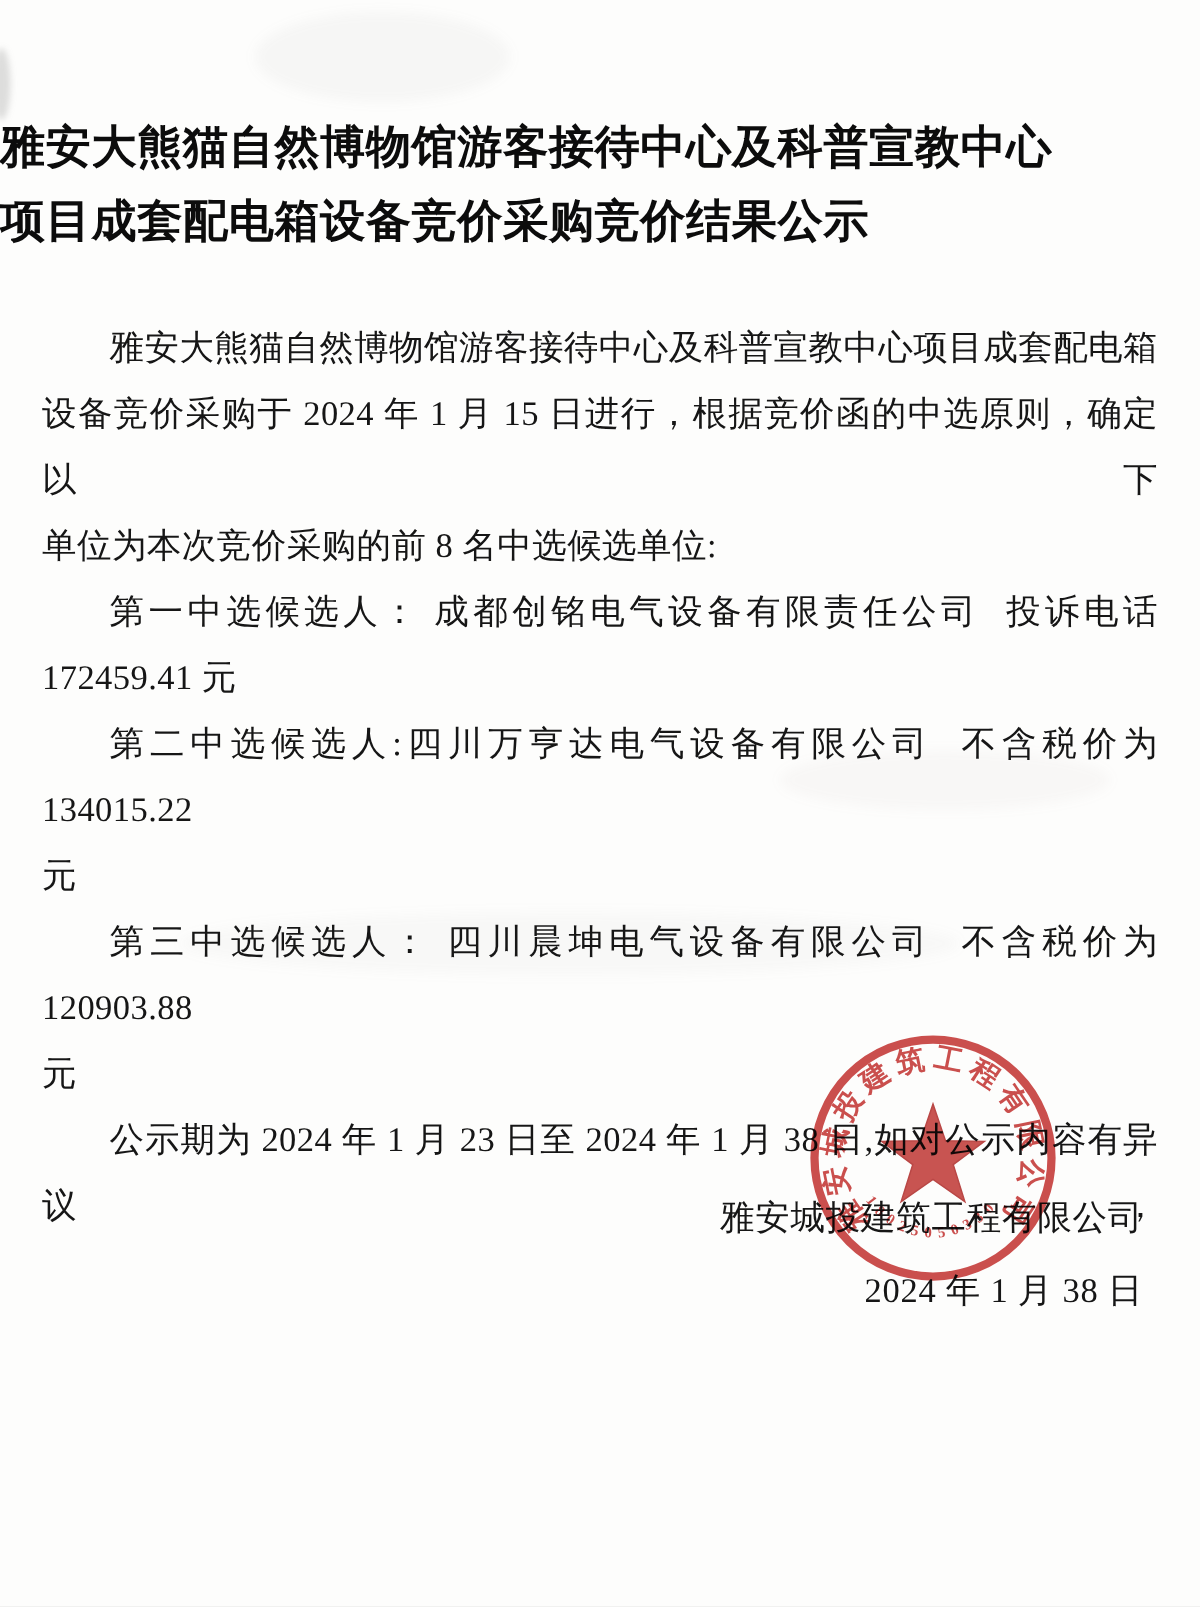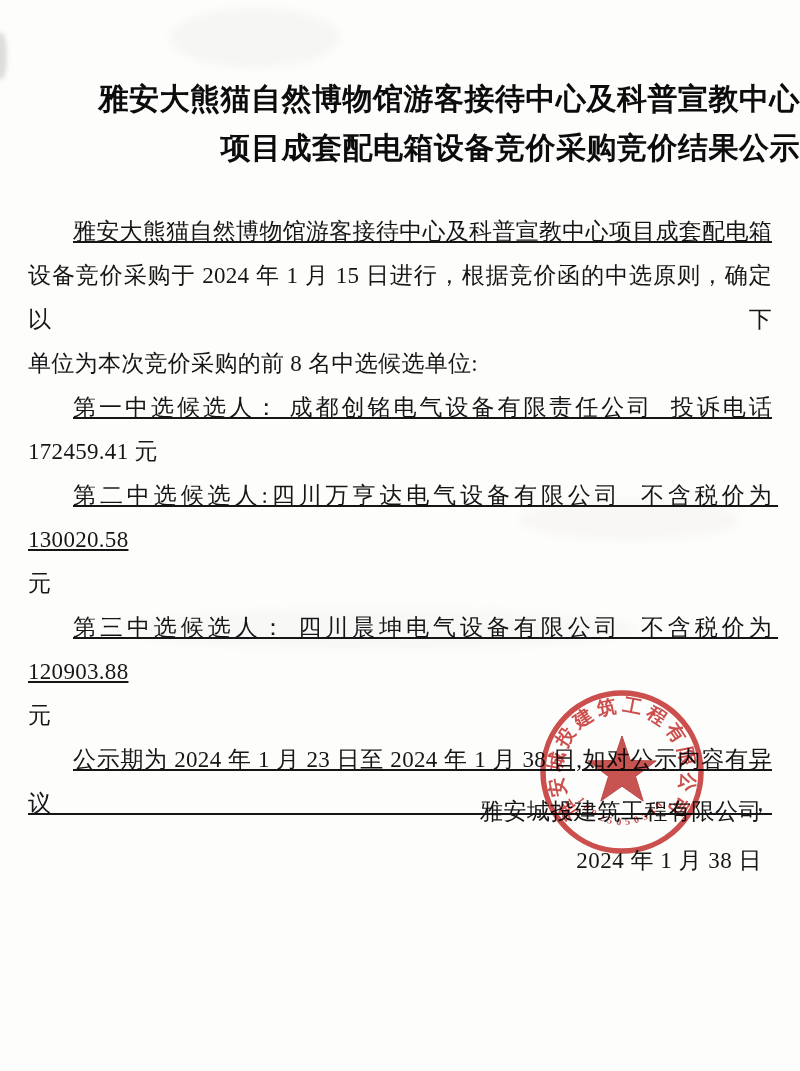--- a/index.html
+++ b/index.html
@@ -7,32 +7,32 @@
     position:relative;
     width:800px;height:1071px;
     margin:0 auto;
     background:#fdfdfc;
     overflow:hidden;
     font-family:"Liberation Serif","DejaVu Serif",serif;
     color:#161616;
   }
   .title{
     position:absolute;top:74px;left:0;width:800px;
-    margin:0;text-align:right;
+    margin:0;text-align:left;
     font-family:"Liberation Sans","DejaVu Sans",sans-serif;
     font-weight:700;font-size:30px;line-height:49px;
     color:#0c0c0c;letter-spacing:0.5px;
   }
   .title-line{display:block;}
   .doc-body{
     position:absolute;top:210px;left:28px;width:744px;
     font-size:23px;line-height:44px;
   }
   .ln{margin:0;white-space:pre-wrap;letter-spacing:0.3px;}
-  .indent{text-indent:45px;text-decoration:underline;}
+  .indent{text-indent:45px;}
   .just{text-align:justify;text-align-last:justify;}
   .sig-block{
     position:absolute;top:787px;right:38px;
     text-align:right;font-size:23px;line-height:49px;
   }
   .sig-block p{margin:0;letter-spacing:0.5px;}
   .seal{
     position:absolute;left:522px;top:672px;width:200px;height:200px;
     mix-blend-mode:multiply;opacity:0.92;
   }
@@ -59,21 +59,21 @@
     <span class="title-line">雅安大熊猫自然博物馆游客接待中心及科普宣教中心</span>
     <span class="title-line">项目成套配电箱设备竞价采购竞价结果公示</span>
   </h1>
 
   <div class="doc-body">
     <p class="ln indent just">雅安大熊猫自然博物馆游客接待中心及科普宣教中心项目成套配电箱</p>
     <p class="ln just">设备竞价采购于 2024 年 1 月 15 日进行，根据竞价函的中选原则，确定以下</p>
     <p class="ln">单位为本次竞价采购的前 8 名中选候选单位:</p>
     <p class="ln indent just">第一中选候选人： 成都创铭电气设备有限责任公司  投诉电话</p>
     <p class="ln">172459.41 元</p>
-    <p class="ln indent just">第二中选候选人:四川万亨达电气设备有限公司  不含税价为 130020.58</p>
+    <p class="ln indent just">第二中选候选人:四川万亨达电气设备有限公司  不含税价为 134015.22</p>
     <p class="ln">元</p>
     <p class="ln indent just">第三中选候选人： 四川晨坤电气设备有限公司  不含税价为 120903.88</p>
     <p class="ln">元</p>
     <p class="ln indent just">公示期为 2024 年 1 月 23 日至 2024 年 1 月 38 日,如对公示内容有异议，</p>
   </div>
 
   <div class="sig-block">
     <p>雅安城投建筑工程有限公司</p>
     <p>2024 年 1 月 38 日</p>
   </div>

